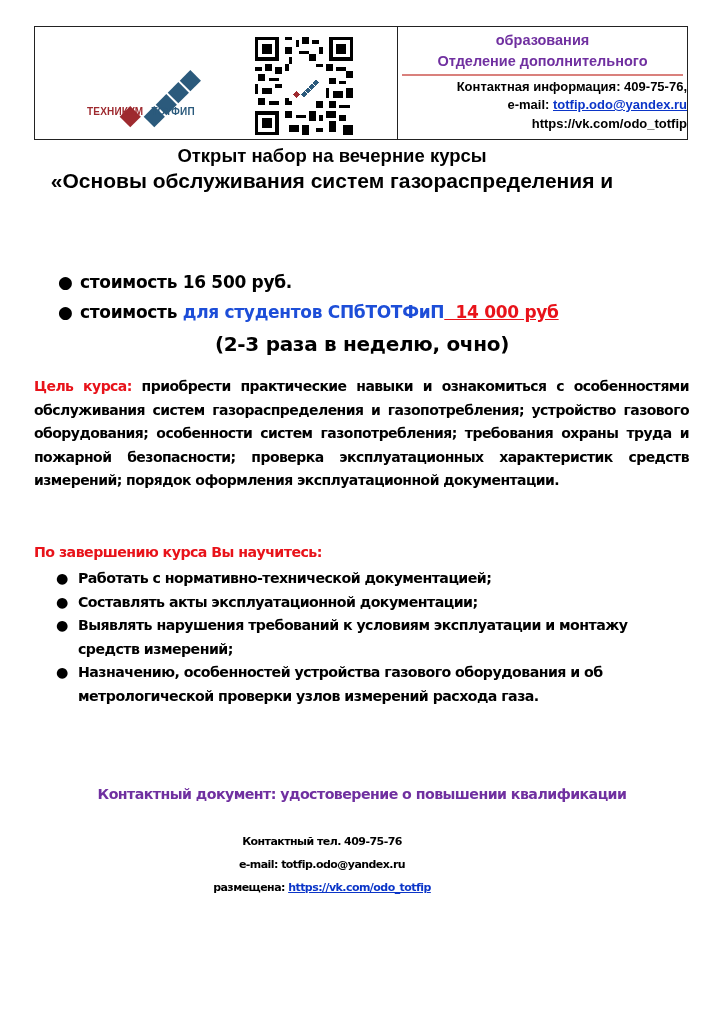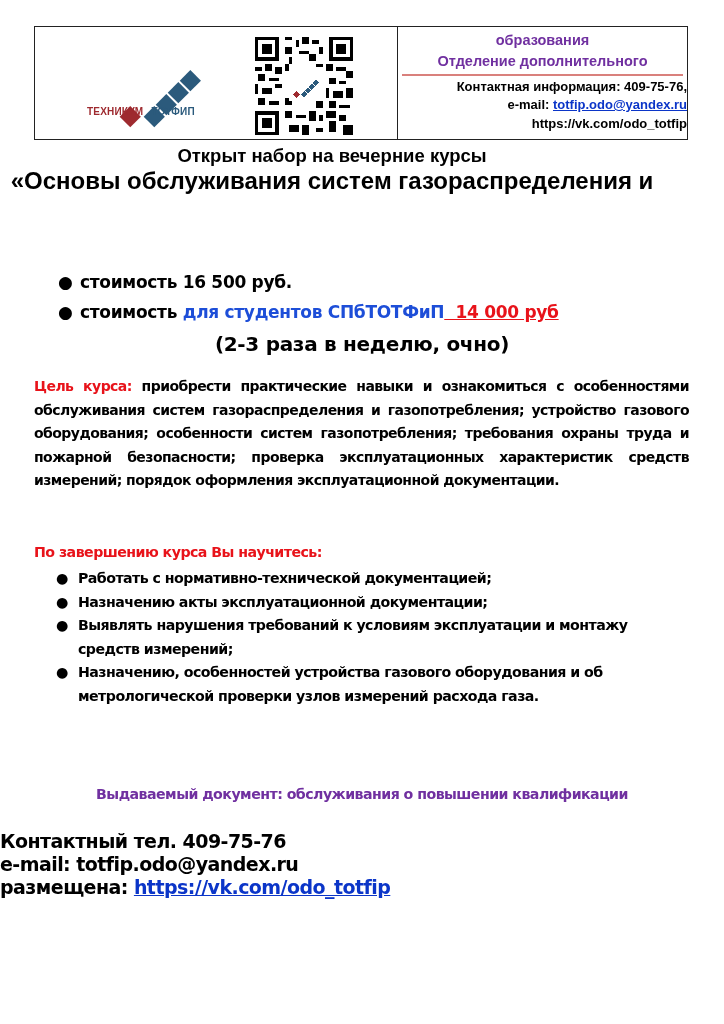--- a/index.html
+++ b/index.html
@@ -20,21 +20,21 @@
     .qr { position: absolute; left: 220px; top: 10px; width: 98px; height: 98px; }
 
     .dept { color: #7030a0; font-size: 14.5px; line-height: 21px; margin-top: 3px; }
     .dept-sep { height: 1.5px; background: #d9807c; margin: 2px 4px 2px 4px; }
     .contact-line { font-size: 13px; line-height: 18.5px; text-align: right; }
     .contact-line a { color: #0b35c8; text-decoration: underline; }
 
     .title { position: absolute; left: 0; width: 664px; text-align: center; color: #000000;
              font-weight: bold; }
     .title1 { top: 145px; font-size: 18.5px; }
-    .title2 { top: 168px; font-size: 24px; line-height: 26px; }
+    .title2 { top: 168px; font-size: 21px; line-height: 26px; }
 
     .prices { position: absolute; left: 58px; top: 272px; width: 640px; font-family: "DejaVu Sans", sans-serif; }
     .price-item { font-size: 17px; font-weight: bold; height: 30px; position: relative; padding-left: 22px; letter-spacing: -0.3px; }
     .bullet { position: absolute; left: 0; top: 0; }
     .purple-u { color: #1d4ed8; }
     .red-u { color: #e8131a; text-decoration: underline; text-decoration-color: #e8131a; }
     .schedule { position: absolute; left: 0; width: 724px; top: 332px; text-align: center;
                 font-family: "DejaVu Sans", sans-serif; font-weight: bold; font-size: 20px; letter-spacing: -0.3px; }
 
     .goal { position: absolute; left: 34px; top: 375px; width: 655px; font-size: 14px; line-height: 23.5px;
@@ -43,22 +43,22 @@
 
     .learn-head { position: absolute; left: 34px; top: 544px; font-size: 14.2px; font-weight: bold;
                   color: #e8131a; font-family: "DejaVu Sans", sans-serif; letter-spacing: -0.55px; }
     .learn-list { position: absolute; left: 56px; top: 567px; width: 630px; margin: 0; padding: 0; list-style: none;
                   font-family: "DejaVu Sans", sans-serif; font-weight: bold; font-size: 14.2px; line-height: 23.5px; letter-spacing: -0.55px; }
     .learn-list li { position: relative; padding-left: 22px; }
     .learn-list li .bullet { left: 0; }
 
     .doc { position: absolute; left: 0; width: 724px; top: 786px; text-align: center; color: #7030a0;
            font-family: "DejaVu Sans", sans-serif; font-weight: bold; font-size: 14.2px; letter-spacing: -0.55px; }
-    .footer { position: absolute; left: 0; width: 644px; top: 830px; 
-              font-family: "DejaVu Sans", sans-serif; font-weight: bold; font-size: 19px; line-height: 23px; letter-spacing: -0.55px; }
+    .footer { position: absolute; left: 0; width: 644px; top: 830px; text-align: center;
+              font-family: "DejaVu Sans", sans-serif; font-weight: bold; font-size: 11px; line-height: 23px; letter-spacing: -0.55px; }
     .footer a { color: #0b35c8; text-decoration: underline; }
   </style>
 </head>
 <body>
 
 <div class="header">
   <div class="header-left">
     <svg class="logo" viewBox="0 0 120 100">
       <g transform="rotate(-45 60 50)">
         <rect x="14" y="46" width="15" height="15" fill="#9e2a2f"></rect>
@@ -165,24 +165,24 @@
     <span>стоимость </span><span class="purple-u">для студентов СПбТОТФиП</span><span class="red-u" style="white-space:pre">  14 000 руб</span>
   </div>
 </div>
 <div class="schedule">(2-3 раза в неделю, очно)</div>
 
 <div class="goal"><span class="label">Цель курса:</span><span> приобрести практические навыки и ознакомиться с особенностями обслуживания систем газораспределения и газопотребления; устройство газового оборудования; особенности систем газопотребления; требования охраны труда и пожарной безопасности; проверка эксплуатационных характеристик средств измерений; порядок оформления эксплуатационной документации.</span></div>
 
 <div class="learn-head">По завершению курса Вы научитесь:</div>
 <ul class="learn-list">
   <li><span class="bullet">●</span><span>Работать с нормативно-технической документацией;</span></li>
-  <li><span class="bullet">●</span><span>Назначению акты эксплуатационной документации;</span></li>
+  <li><span class="bullet">●</span><span>Составлять акты эксплуатационной документации;</span></li>
   <li><span class="bullet">●</span><span>Выявлять нарушения требований к условиям эксплуатации и монтажу средств измерений;</span></li>
   <li><span class="bullet">●</span><span>Назначению, особенностей устройства газового оборудования и об метрологической проверки узлов измерений расхода газа.</span></li>
 </ul>
 
-<div class="doc">Выдаваемый документ: обслуживания о повышении квалификации</div>
+<div class="doc">Контактный документ: удостоверение о повышении квалификации</div>
 
 <div class="footer">
   <div>Контактный тел. 409-75-76</div>
   <div>e-mail: totfip.odo@yandex.ru</div>
   <div><span>размещена: </span><a>https://vk.com/odo_totfip</a></div>
 </div>
 
 </body></html>

